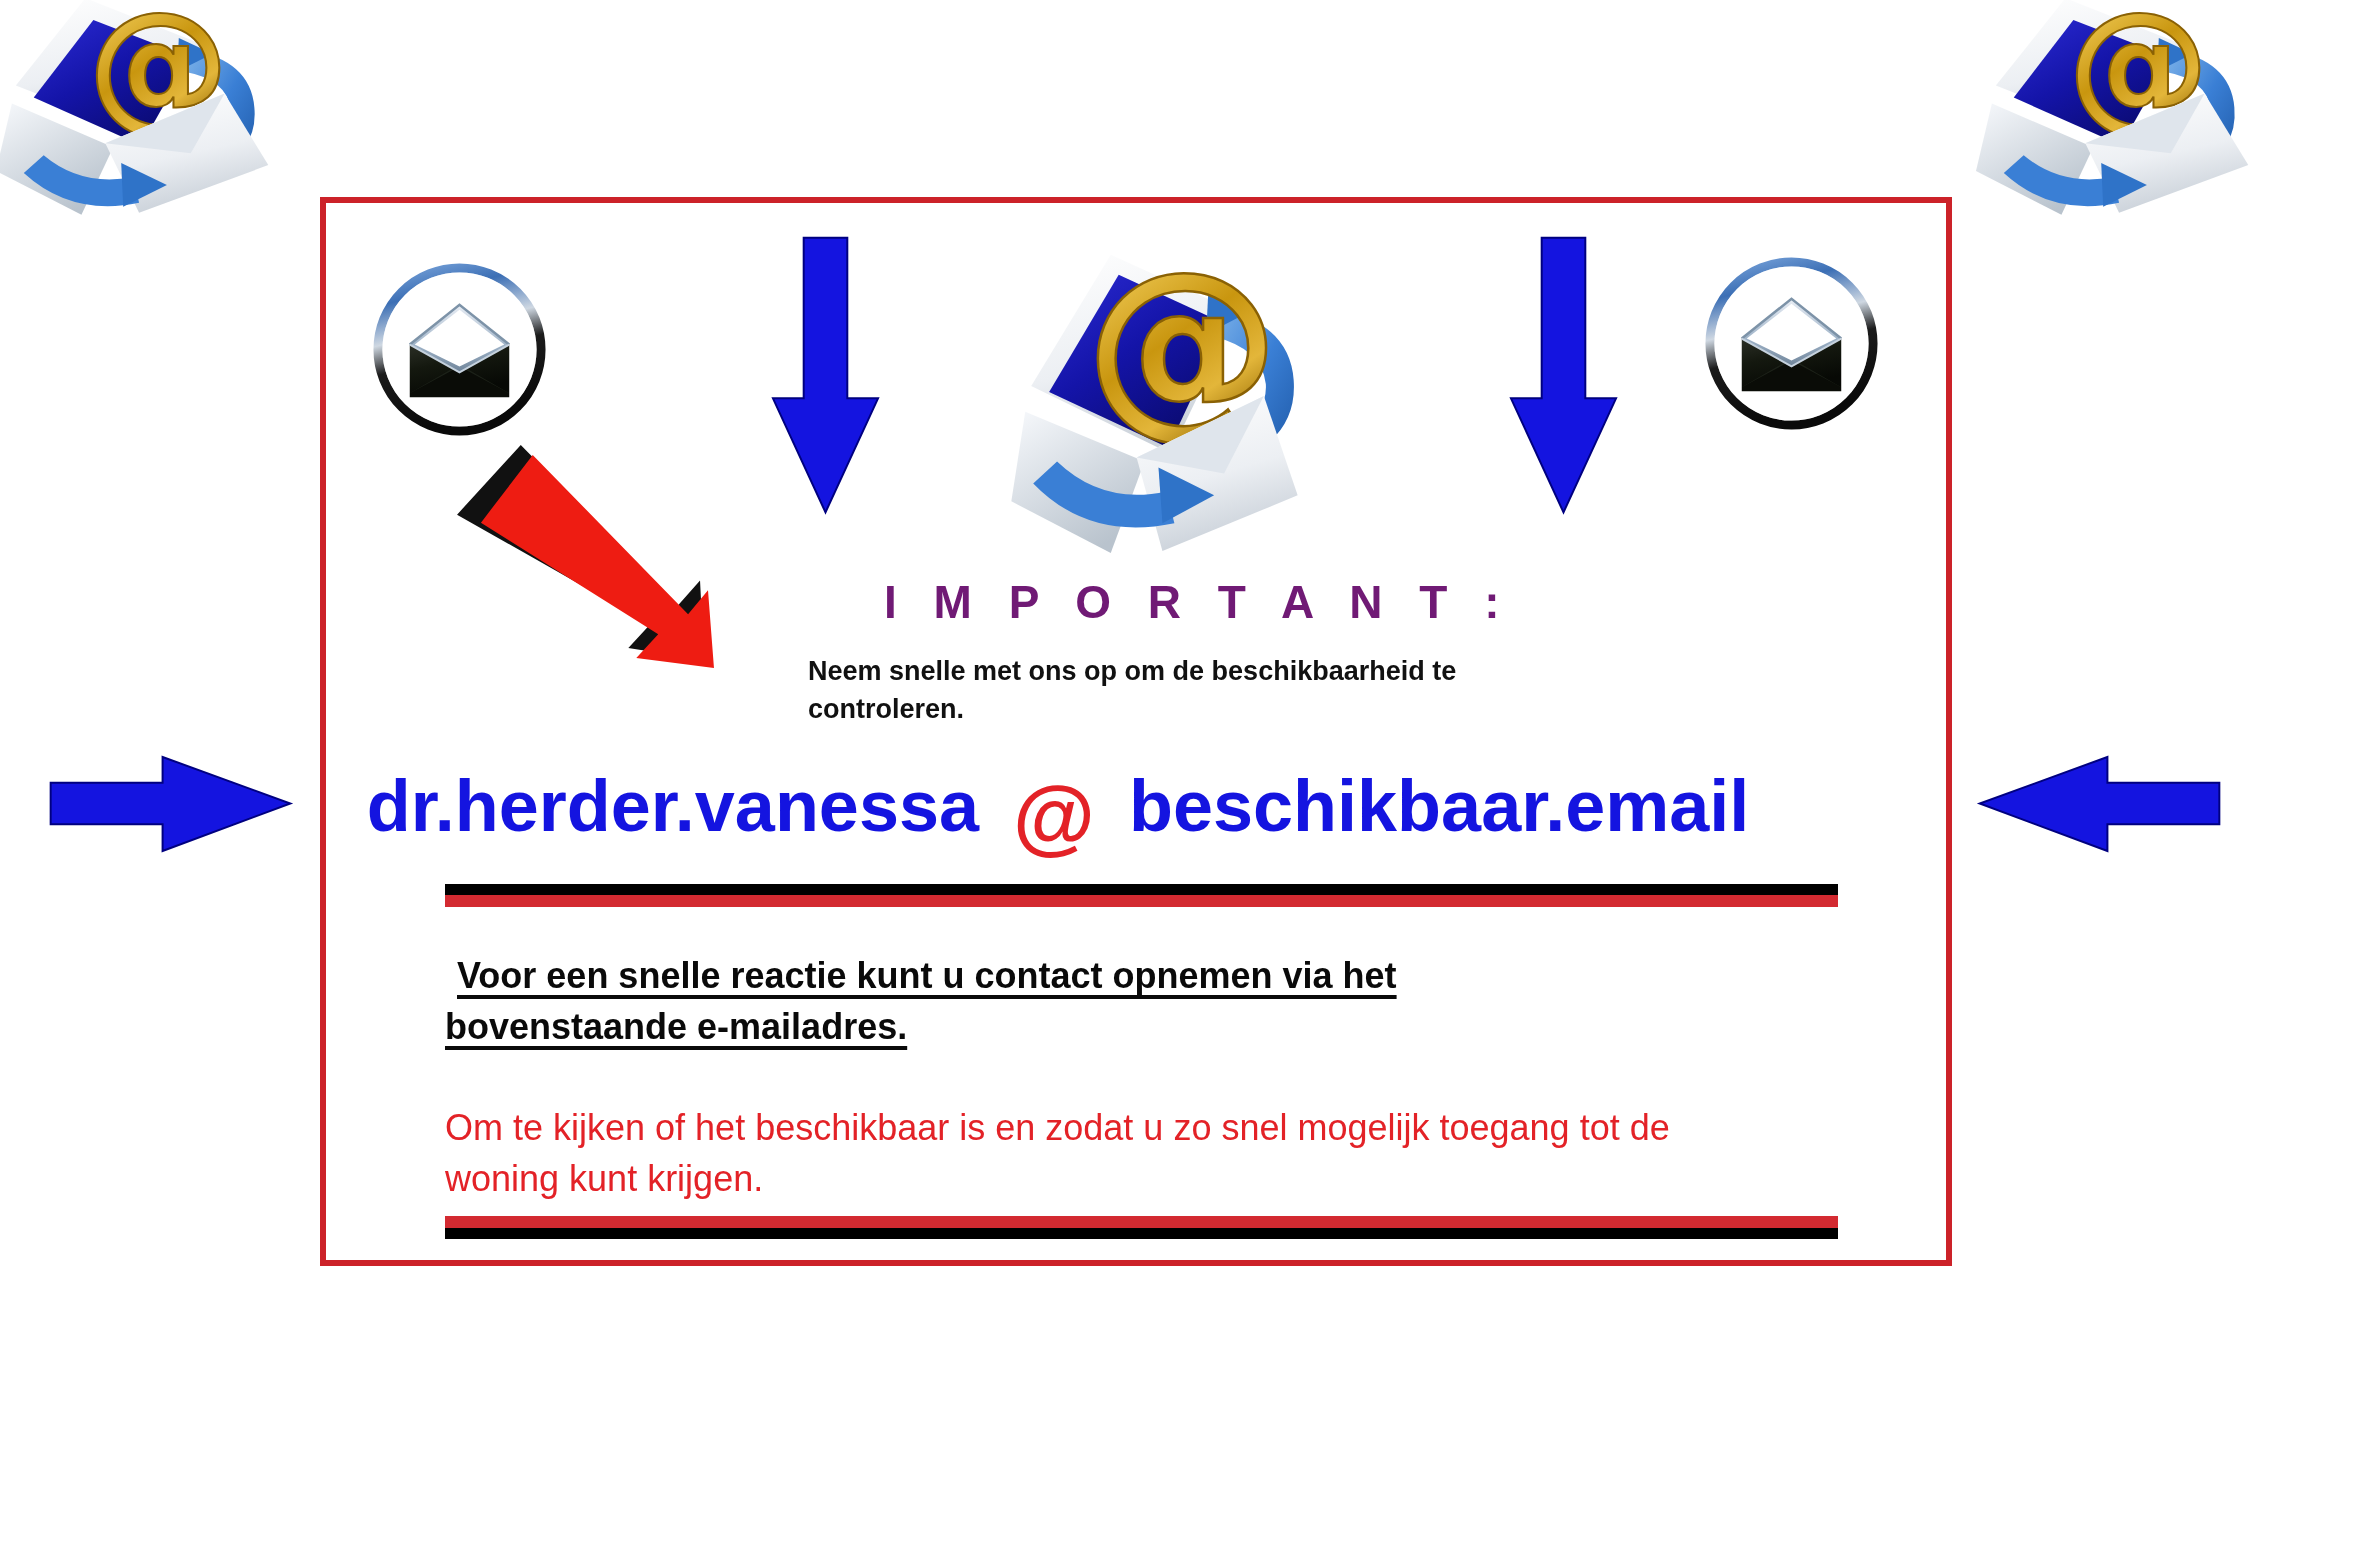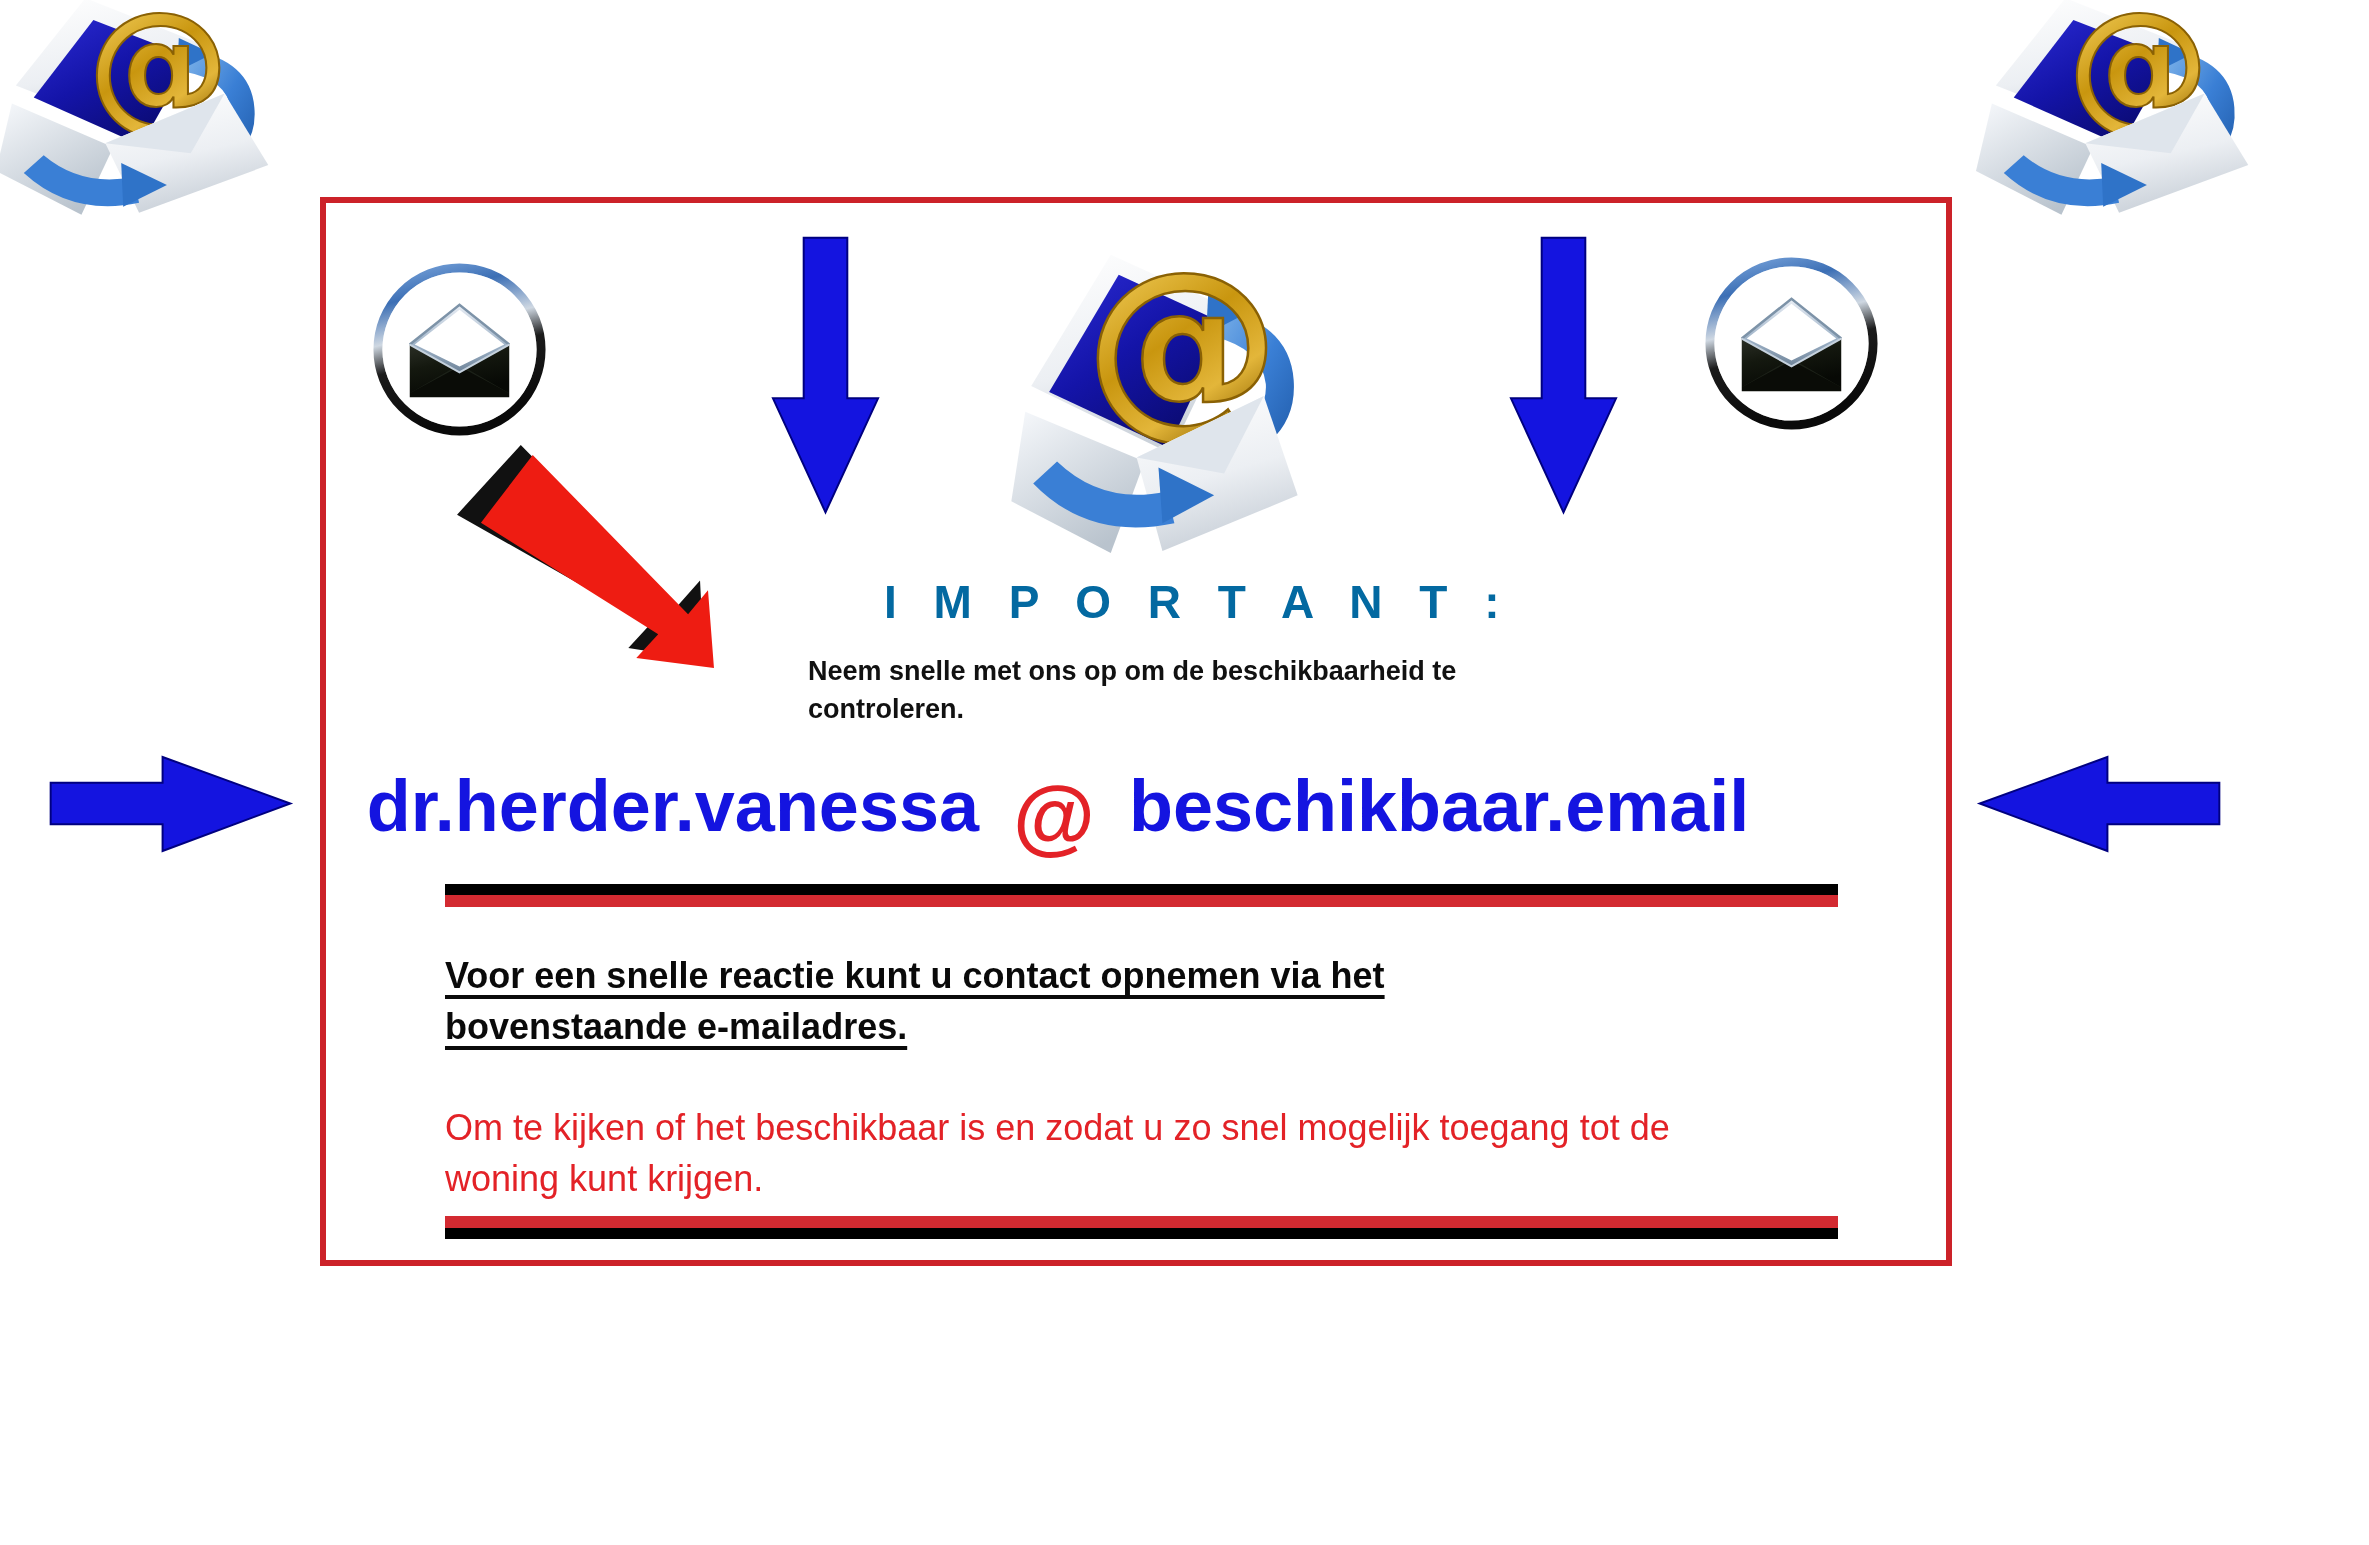--- a/index.html
+++ b/index.html
@@ -59,21 +59,21 @@
 
   
   .important-title {
     position: absolute;
     left: 884px;
     top: 575px;
     font-family: "Liberation Sans", sans-serif;
     font-weight: bold;
     font-size: 46px;
     letter-spacing: 12px;
-    color: #0369a1;
+    color: #701a75;
     white-space: nowrap;
   }
 
   .important-sub {
     position: absolute;
     left: 808px;
     top: 652px;
     width: 796px;
     font-family: "Liberation Sans", sans-serif;
     font-weight: bold;
@@ -127,20 +127,21 @@
     font-family: "Liberation Sans", sans-serif;
     font-weight: bold;
     font-size: 36px;
     line-height: 1.42;
     color: #0a0a0a;
   }
   .para-black .u {
     text-decoration: underline;
     text-decoration-thickness: 4px;
     text-underline-offset: 7px;
+    margin-left: 12px;
   }
 
   .para-red {
     position: absolute;
     left: 445px;
     top: 1102px;
     width: 1294px;
     font-family: "Liberation Sans", sans-serif;
     font-weight: normal;
     font-size: 36px;

